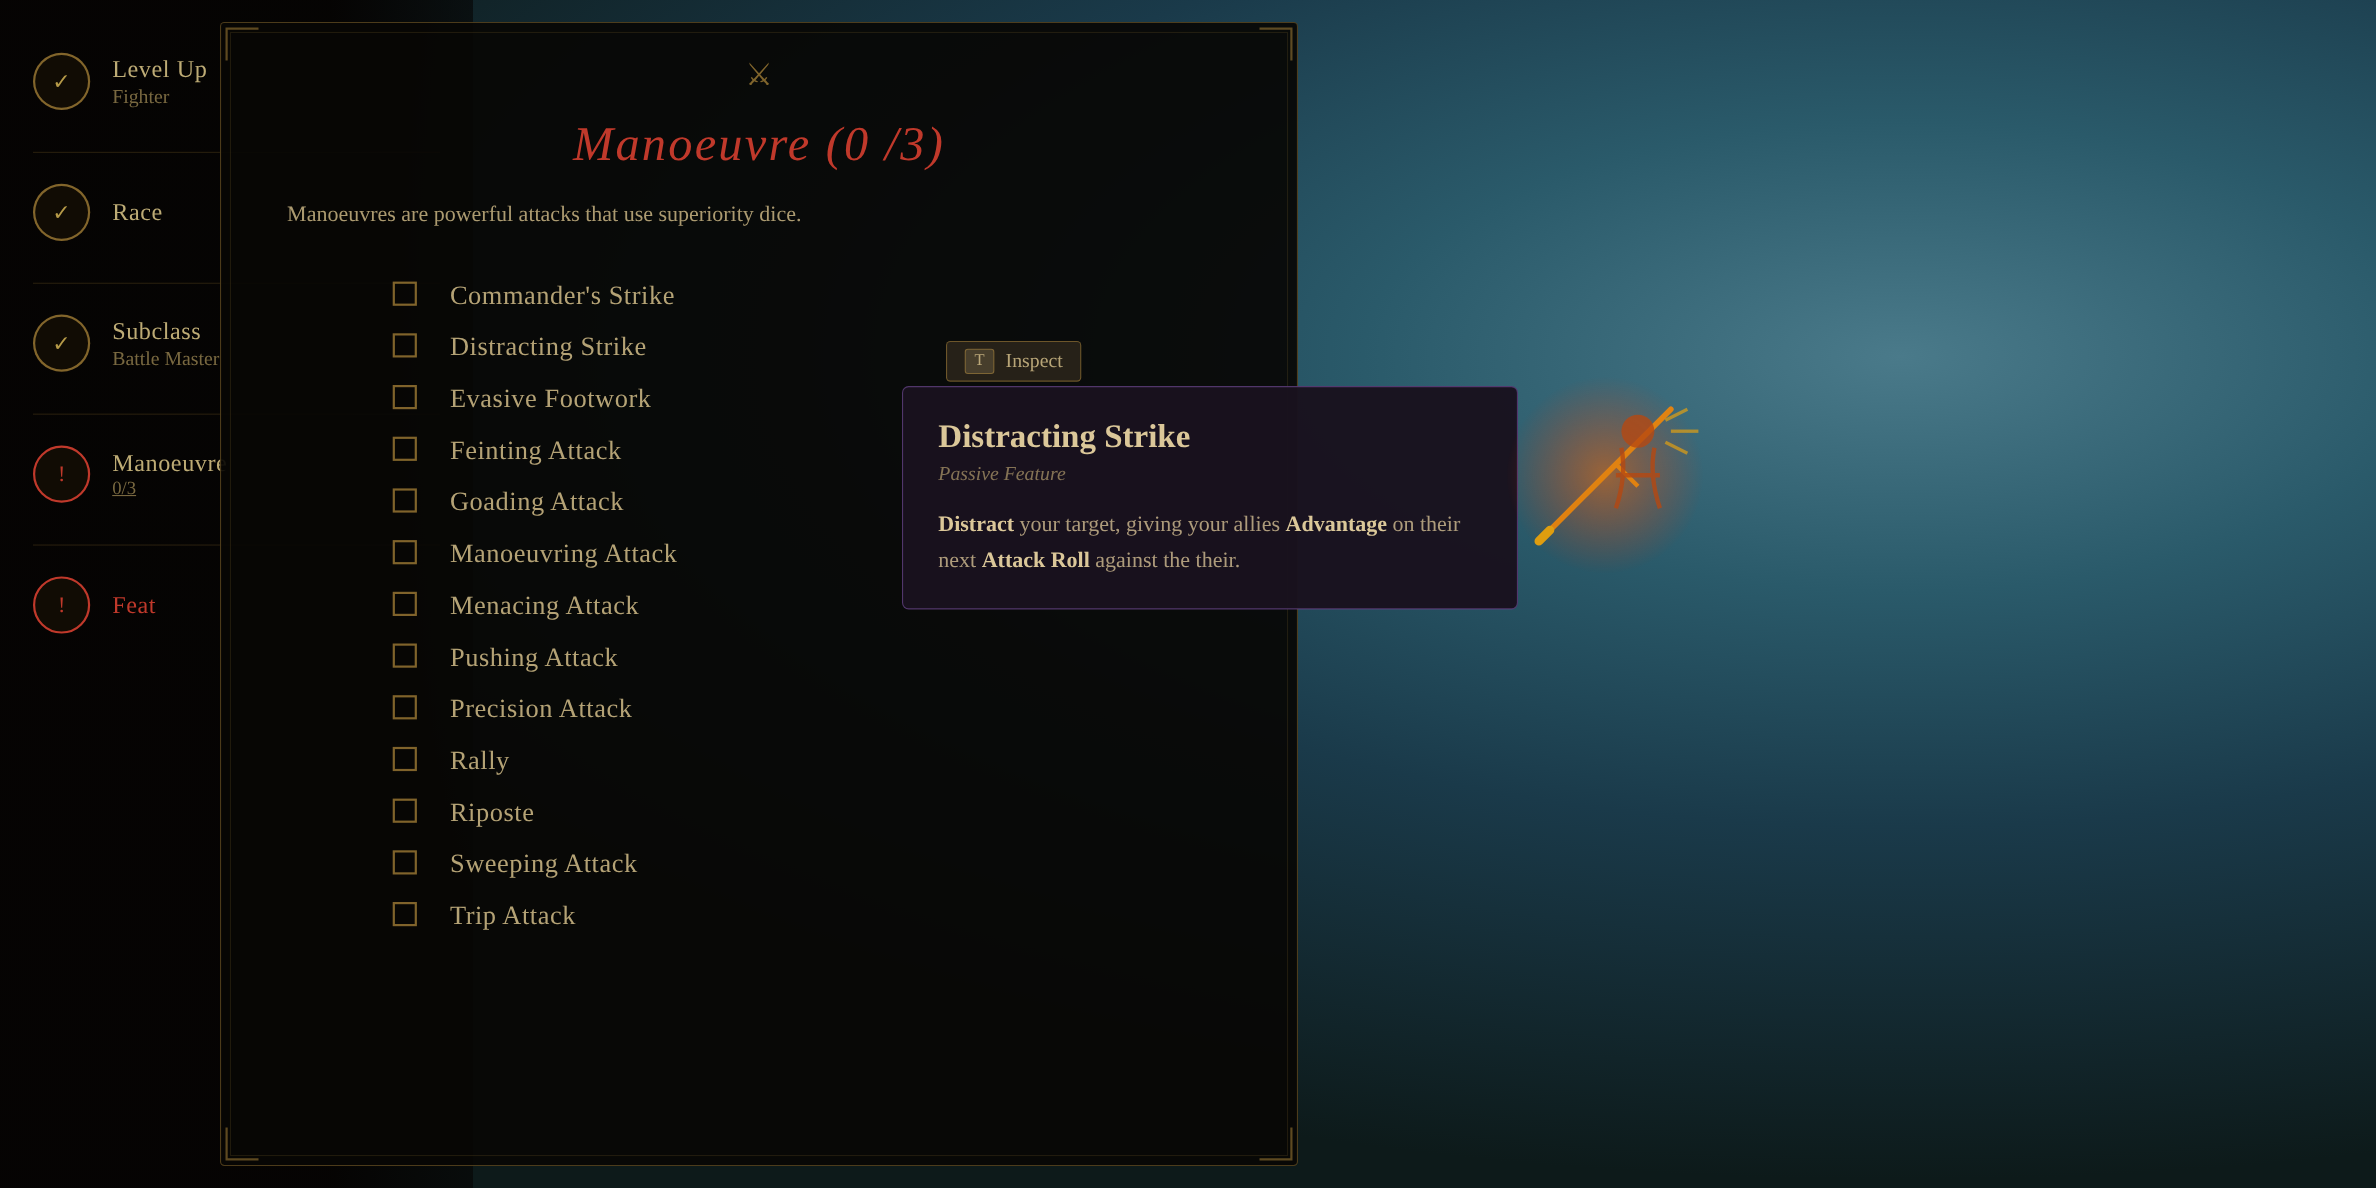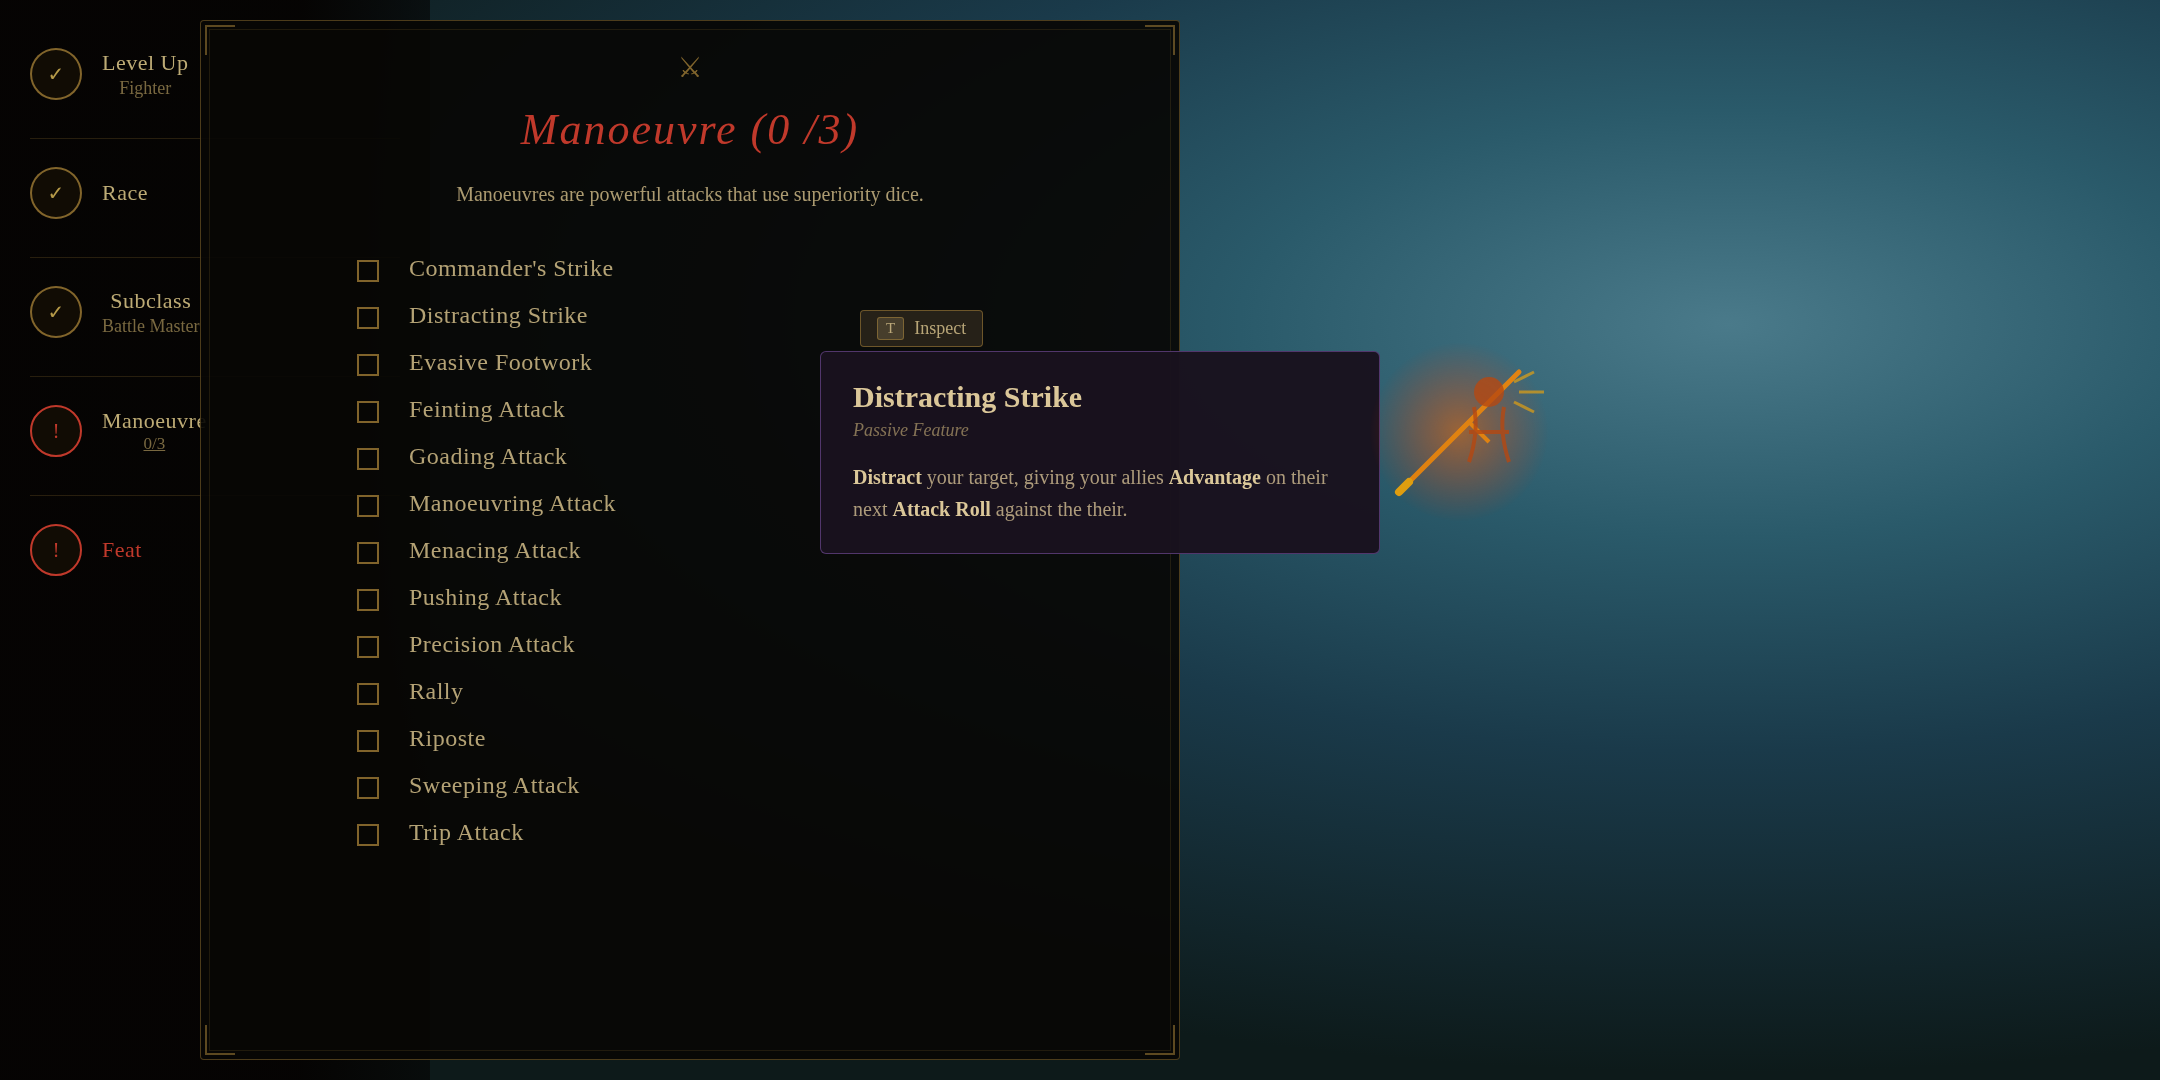--- a/index.html
+++ b/index.html
@@ -96,21 +96,20 @@
     }
 
     .nav-icon.checkmark {
       border-color: rgba(180,140,60,0.7);
       color: rgba(200,170,80,0.9);
     }
 
     .nav-text {
       display: flex;
       flex-direction: column;
-      align-items: center;
     }
 
     .nav-label {
       font-size: 22px;
       color: rgba(210,190,130,0.9);
       font-weight: normal;
       letter-spacing: 0.5px;
     }
 
     .nav-sublabel {
@@ -133,36 +132,36 @@
     .panel-title {
       text-align: center;
       font-size: 44px;
       color: #c0392b;
       letter-spacing: 2px;
       margin-bottom: 24px;
       font-style: italic;
     }
 
     .panel-description {
-      text-align: center;
+      text-align: left;
       font-size: 20px;
       color: rgba(200,180,130,0.85);
       margin-bottom: 36px;
       line-height: 1.5;
     }
 
     
     .manoeuvre-list {
       list-style: none;
       padding: 0 80px;
     }
 
     .manoeuvre-item {
       display: flex;
-      align-items: flex-end;
+      align-items: flex-start;
       padding: 10px 16px;
       cursor: pointer;
       position: relative;
     }
 
     .checkbox {
       width: 22px;
       height: 22px;
       border: 2px solid rgba(180,140,60,0.7);
       margin-right: 30px;

